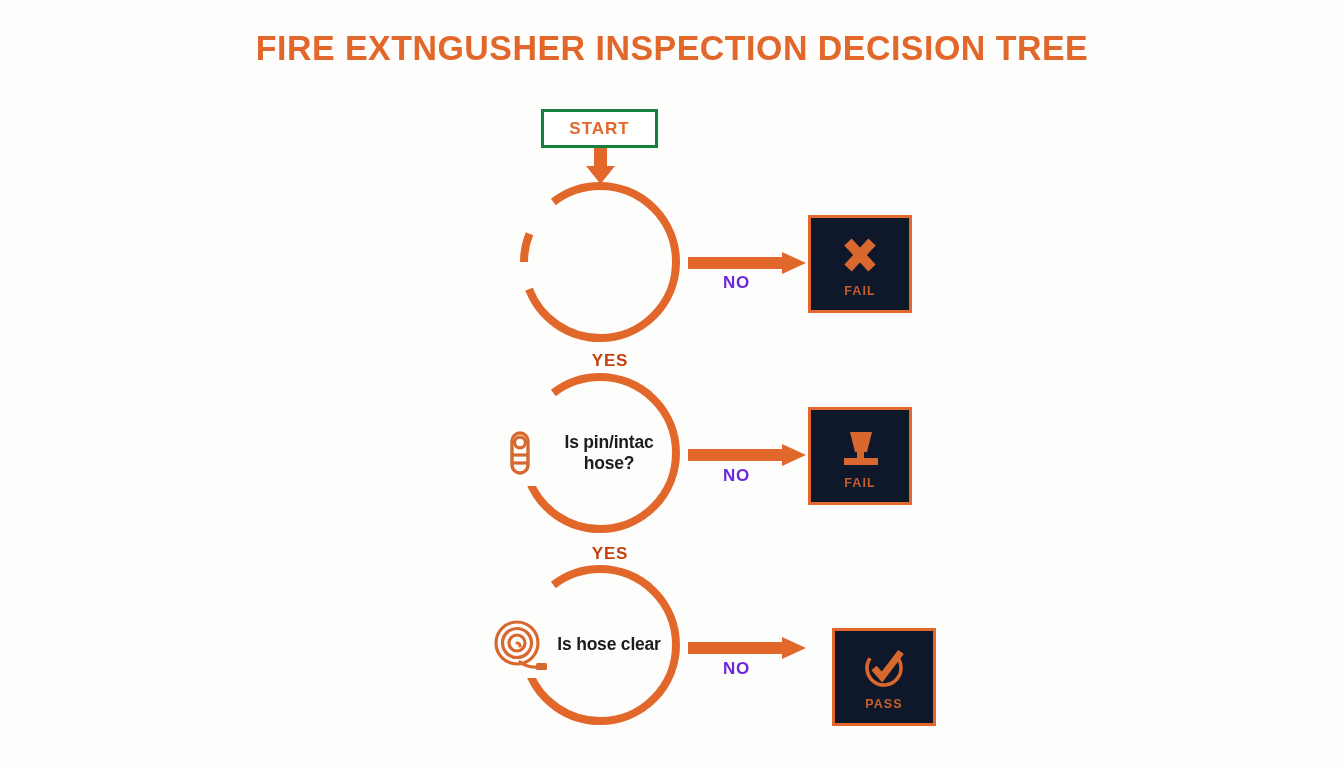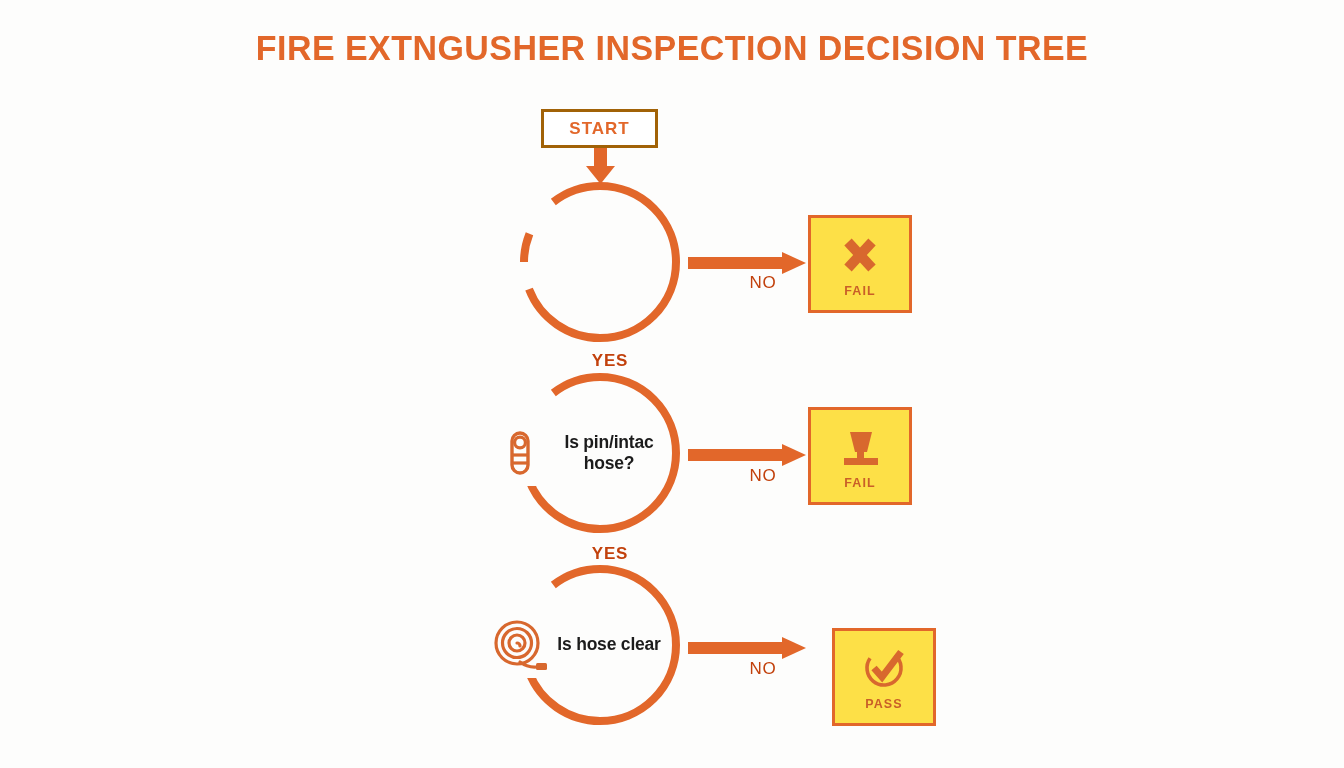--- a/index.html
+++ b/index.html
@@ -40,21 +40,21 @@
     transform: scaleX(0.97);
   }
 
   
   #start-box {
     position: absolute;
     left: 541px;
     top: 109px;
     width: 117px;
     height: 39px;
-    border: 3px solid #a16207;
+    border: 3px solid #15803d;
     background: #ffffff;
     box-sizing: border-box;
     display: flex;
     align-items: center;
     justify-content: center;
   }
   #start-box .label {
     font-size: 17px;
     font-weight: 700;
     color: #E2672A;
@@ -107,37 +107,36 @@
     color: #c2410c;
     letter-spacing: 0.8px;
   }
   #yes-1 { left: 550px; top: 351px; }
   #yes-2 { left: 550px; top: 544px; }
 
   
   .no-label {
     position: absolute;
     width: 80px;
-    text-align: center;
     font-size: 17px;
-    font-weight: 400;
-    color: #c2410c;
+    font-weight: 700;
+    color: #6d28d9;
     letter-spacing: 0.8px;
   }
   #no-1 { left: 723px; top: 273px; }
   #no-2 { left: 723px; top: 466px; }
   #no-3 { left: 723px; top: 659px; }
 
   
   .outcome {
     position: absolute;
     width: 104px;
     height: 98px;
     border: 3px solid #E2672A;
-    background: #fde047;
+    background: #0f172a;
     box-sizing: border-box;
     display: flex;
     flex-direction: column;
     align-items: center;
     justify-content: center;
   }
   .outcome .oc-icon {
     width: 54px;
     height: 52px;
     display: block;

